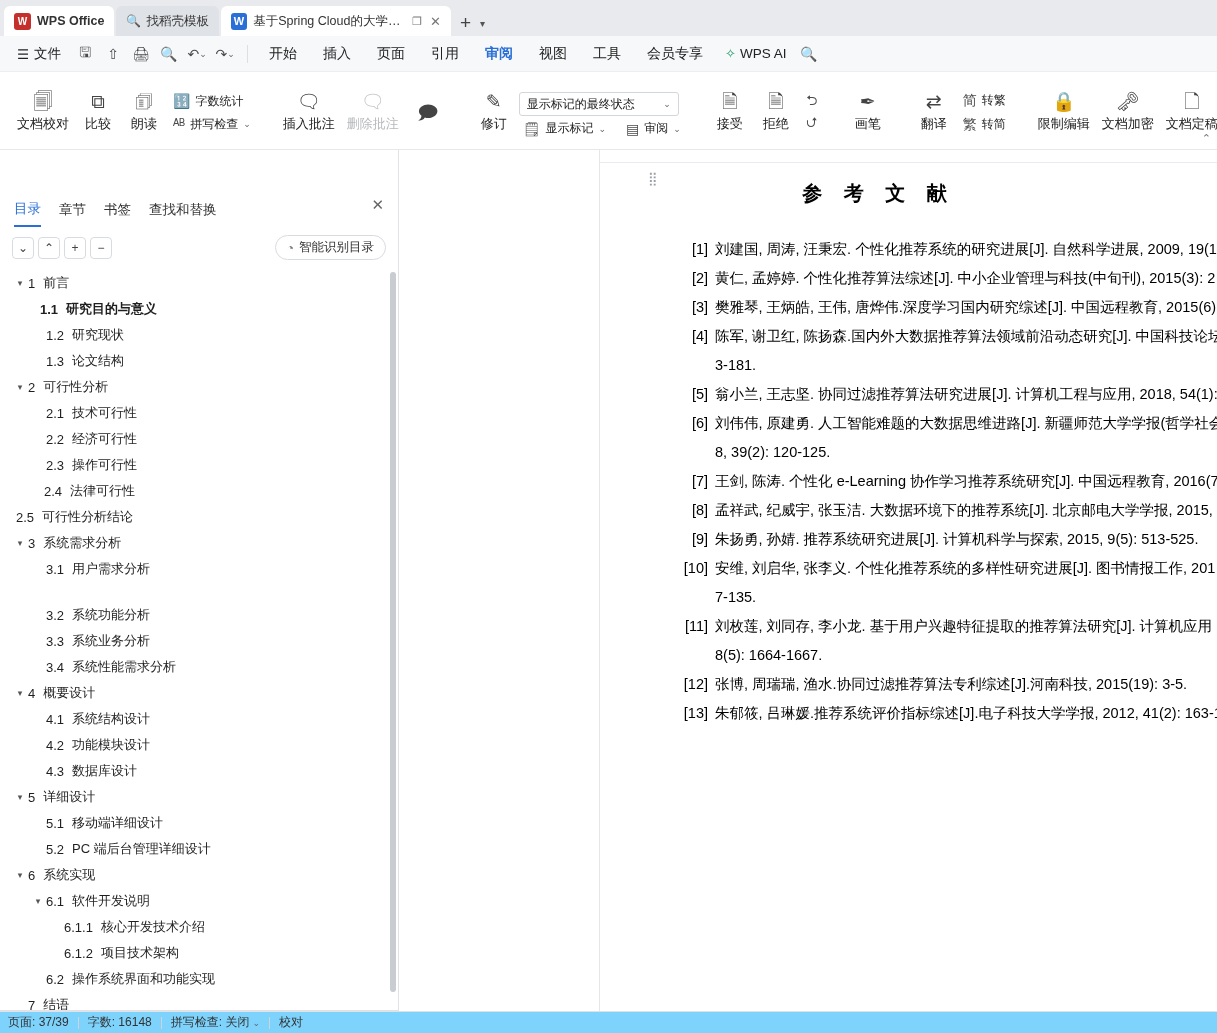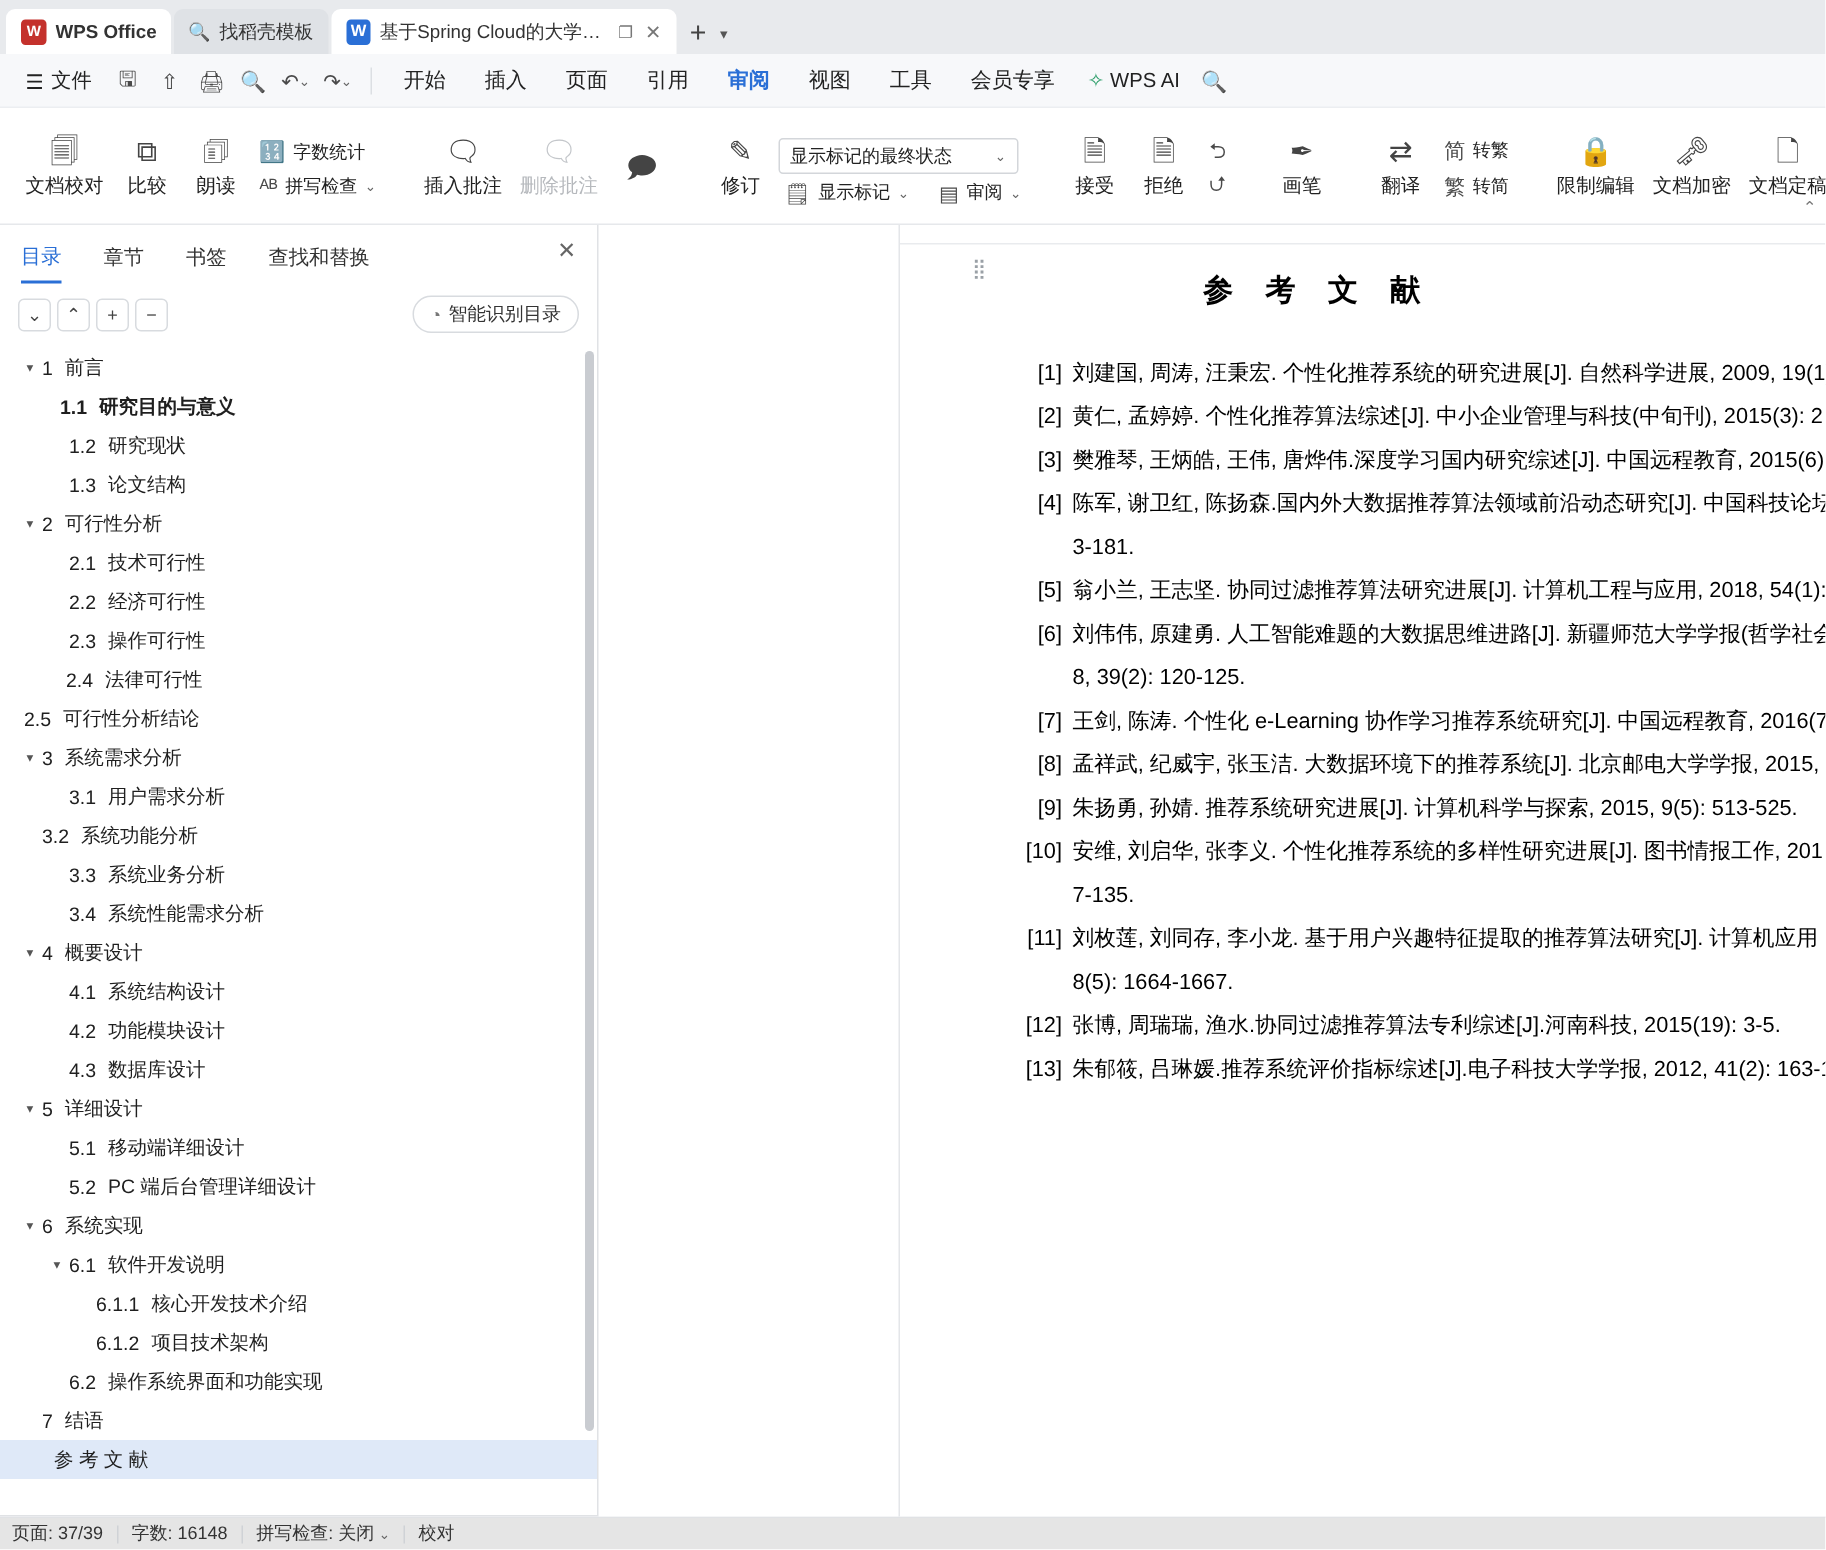--- a/index.html
+++ b/index.html
@@ -146,24 +146,25 @@
 
   
   .navpane {
     width: 399px;
     border-right: 1px solid #e0e2e5;
     display: flex; flex-direction: column;
     background: #fff;
     position: relative;
   }
   .nav-tabs {
-    display: flex; align-items: center; gap: 28px;
+    display: flex; align-items: center; gap: 18px;
     padding: 12px 14px 0 14px;
     font-size: 13.5px; color: #333;
     position: relative;
+    margin-top: 38px;
   }
   .nav-tab { padding-bottom: 7px; }
   .nav-tab.active { color: #2a6fd6; border-bottom: 2px solid #2a6fd6; }
   .nav-close { position: absolute; right: 14px; top: 8px; font-size: 15px; color: #666; }
   .nav-toolbar {
     display: flex; align-items: center; gap: 4px;
     padding: 8px 12px 6px 12px;
   }
   .nav-btn {
     width: 22px; height: 22px; border-radius: 4px;
@@ -234,21 +235,21 @@
     color: #000;
   }
   .refitem { display: flex; align-items: flex-start; }
   .refnum { width: 30px; flex: 0 0 30px; text-align: right; margin-right: 7px; }
   .reftext { white-space: nowrap; }
   .refcont { padding-left: 37px; }
 
   
   .statusbar {
     height: 22px;
-    background: #e5e5e5;
+    background: #7dd3fc;
     border-top: 1px solid #e0e2e5;
     display: flex; align-items: center;
     font-size: 12px; color: #333;
     padding: 0 8px; gap: 9px;
   }
   .sb-sep { width: 1px; height: 12px; background: #cfd2d6; }
   .sb-item { display: flex; align-items: center; gap: 3px; }
 </style>
 </head>
 <body>
@@ -512,21 +513,21 @@
         <div class="tocrow" style="padding-left: 12px;">
           <span class="twisty">▾</span>
           <span class="toc-num">3</span>
           <span>系统需求分析</span>
         </div>
         <div class="tocrow" style="padding-left: 30px;">
           <span class="twisty"></span>
           <span class="toc-num">3.1</span>
           <span>用户需求分析</span>
         </div>
-        <div class="tocrow" style="padding-left: 12px;">
+        <div class="tocrow" style="padding-left: 30px; margin-top: 20px;">
           <span class="twisty"></span>
           <span class="toc-num">3.2</span>
           <span>系统功能分析</span>
         </div>
         <div class="tocrow" style="padding-left: 30px;">
           <span class="twisty"></span>
           <span class="toc-num">3.3</span>
           <span>系统业务分析</span>
         </div>
         <div class="tocrow" style="padding-left: 30px;">

